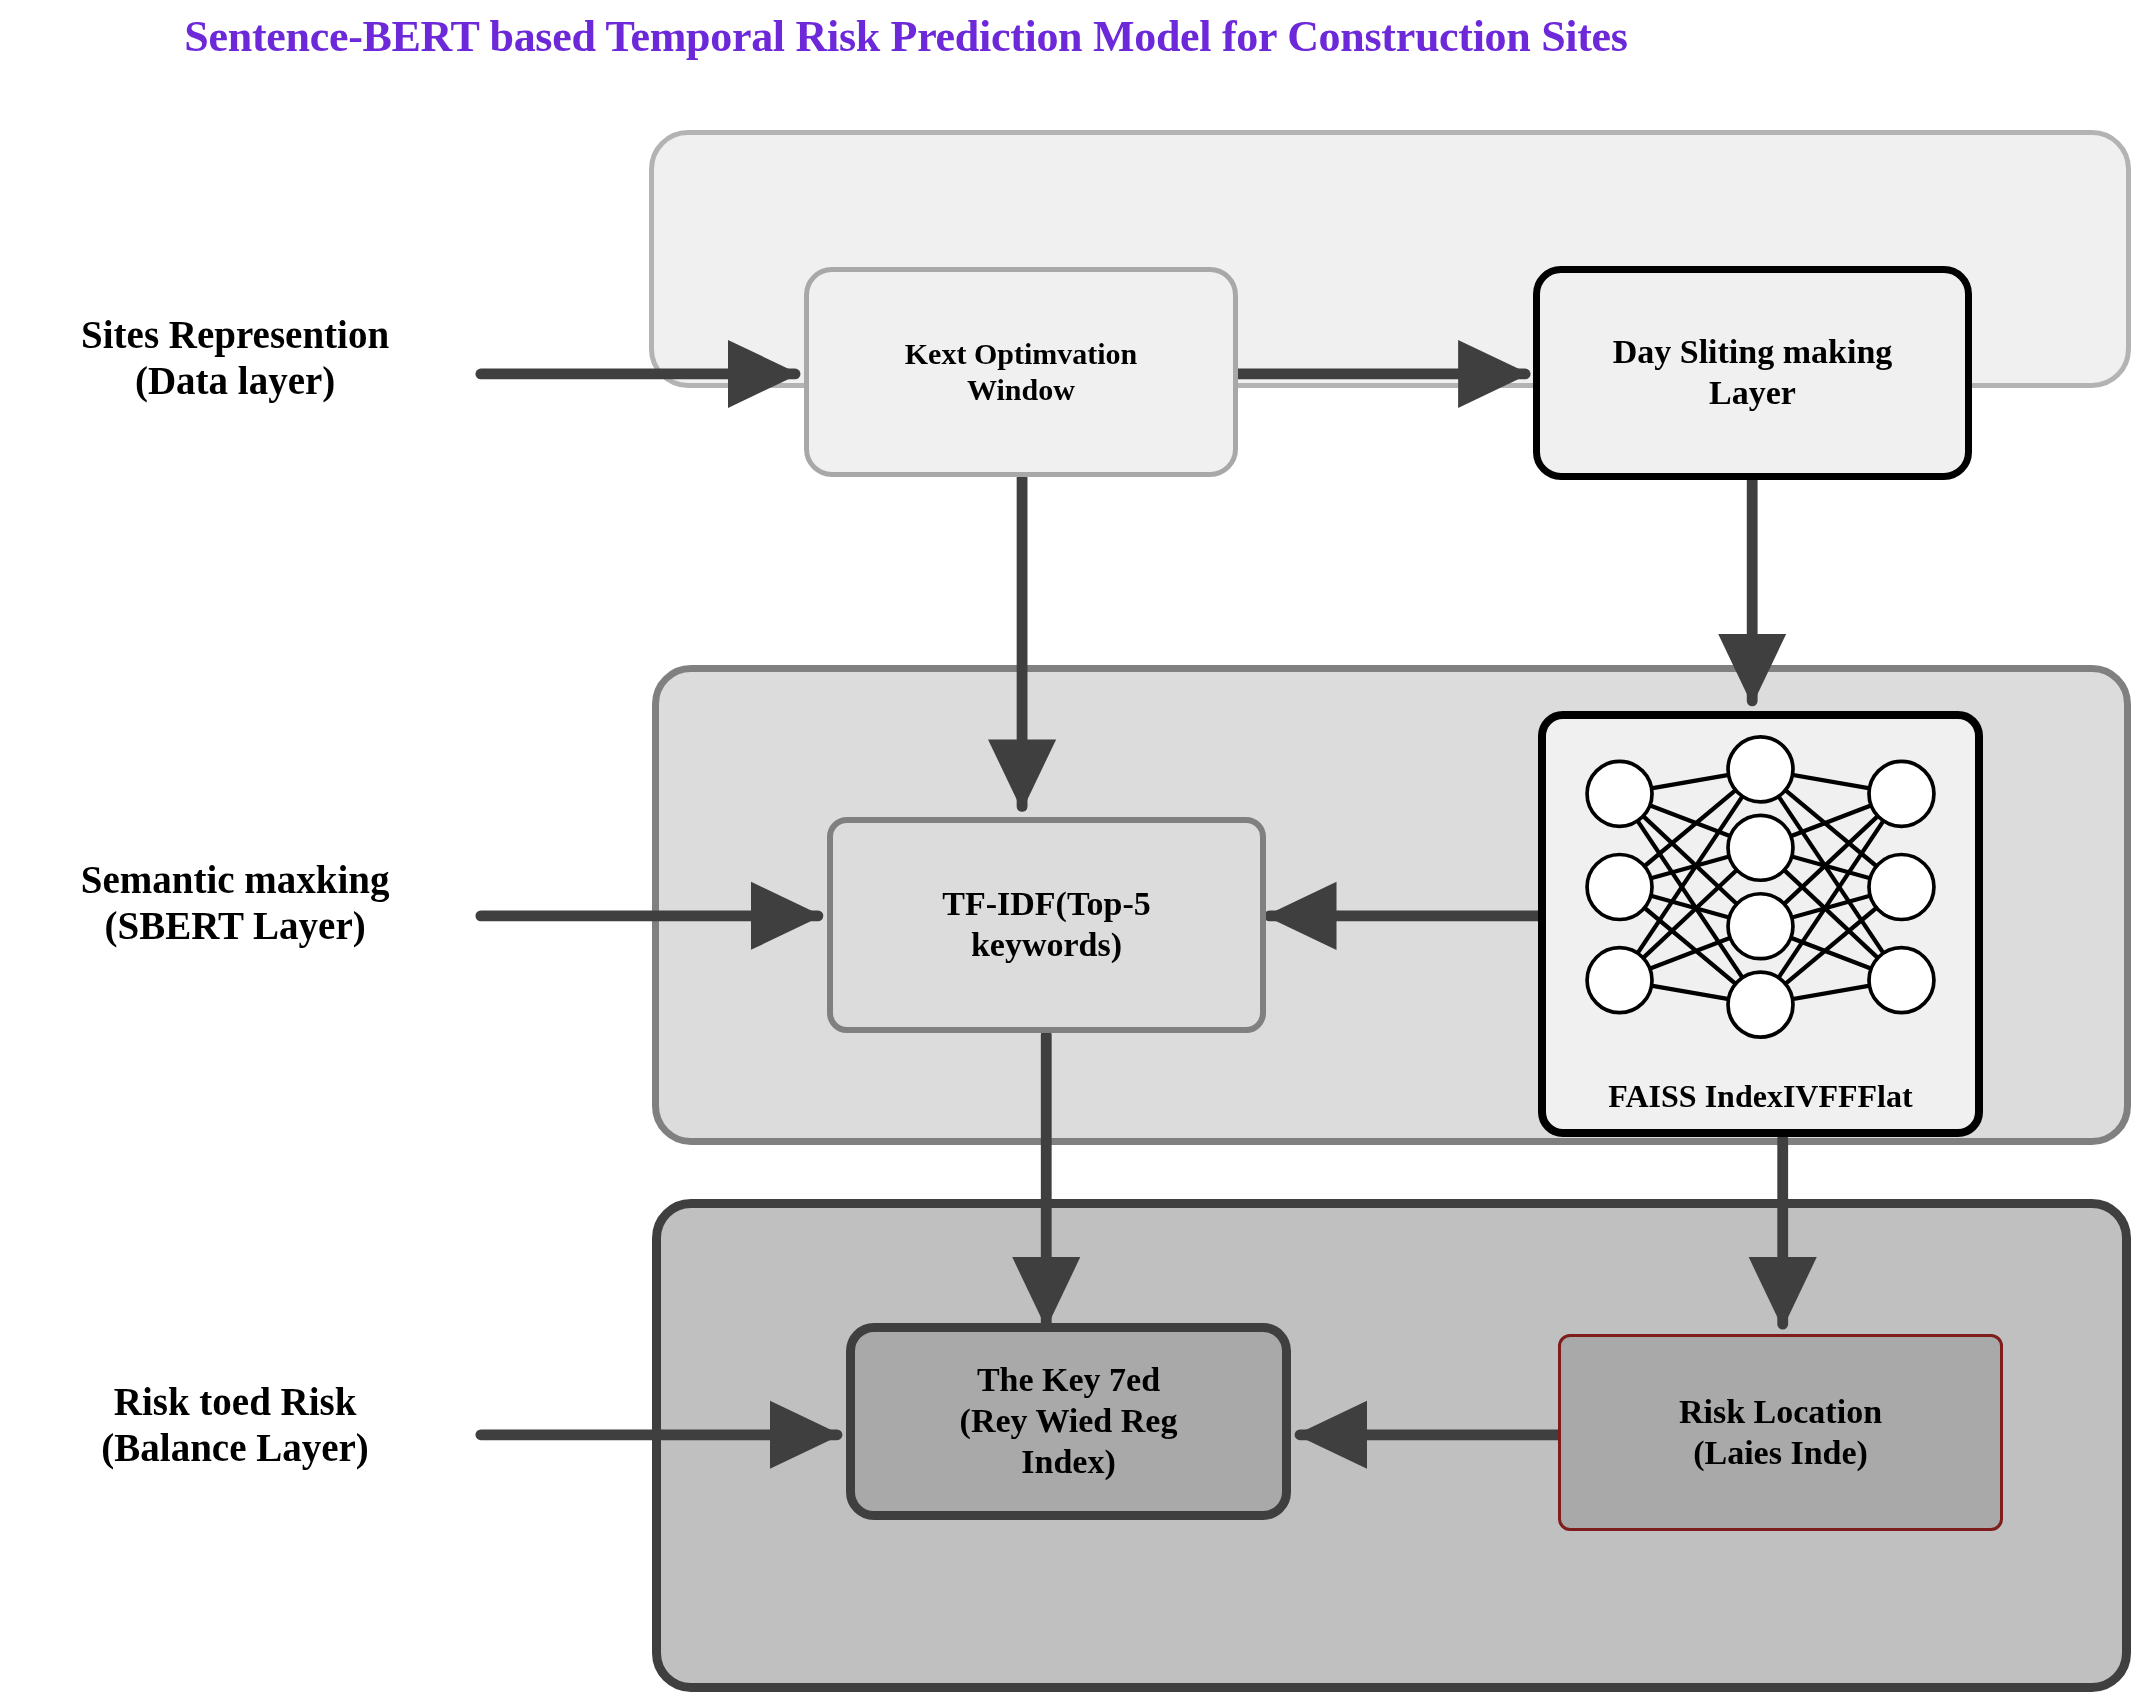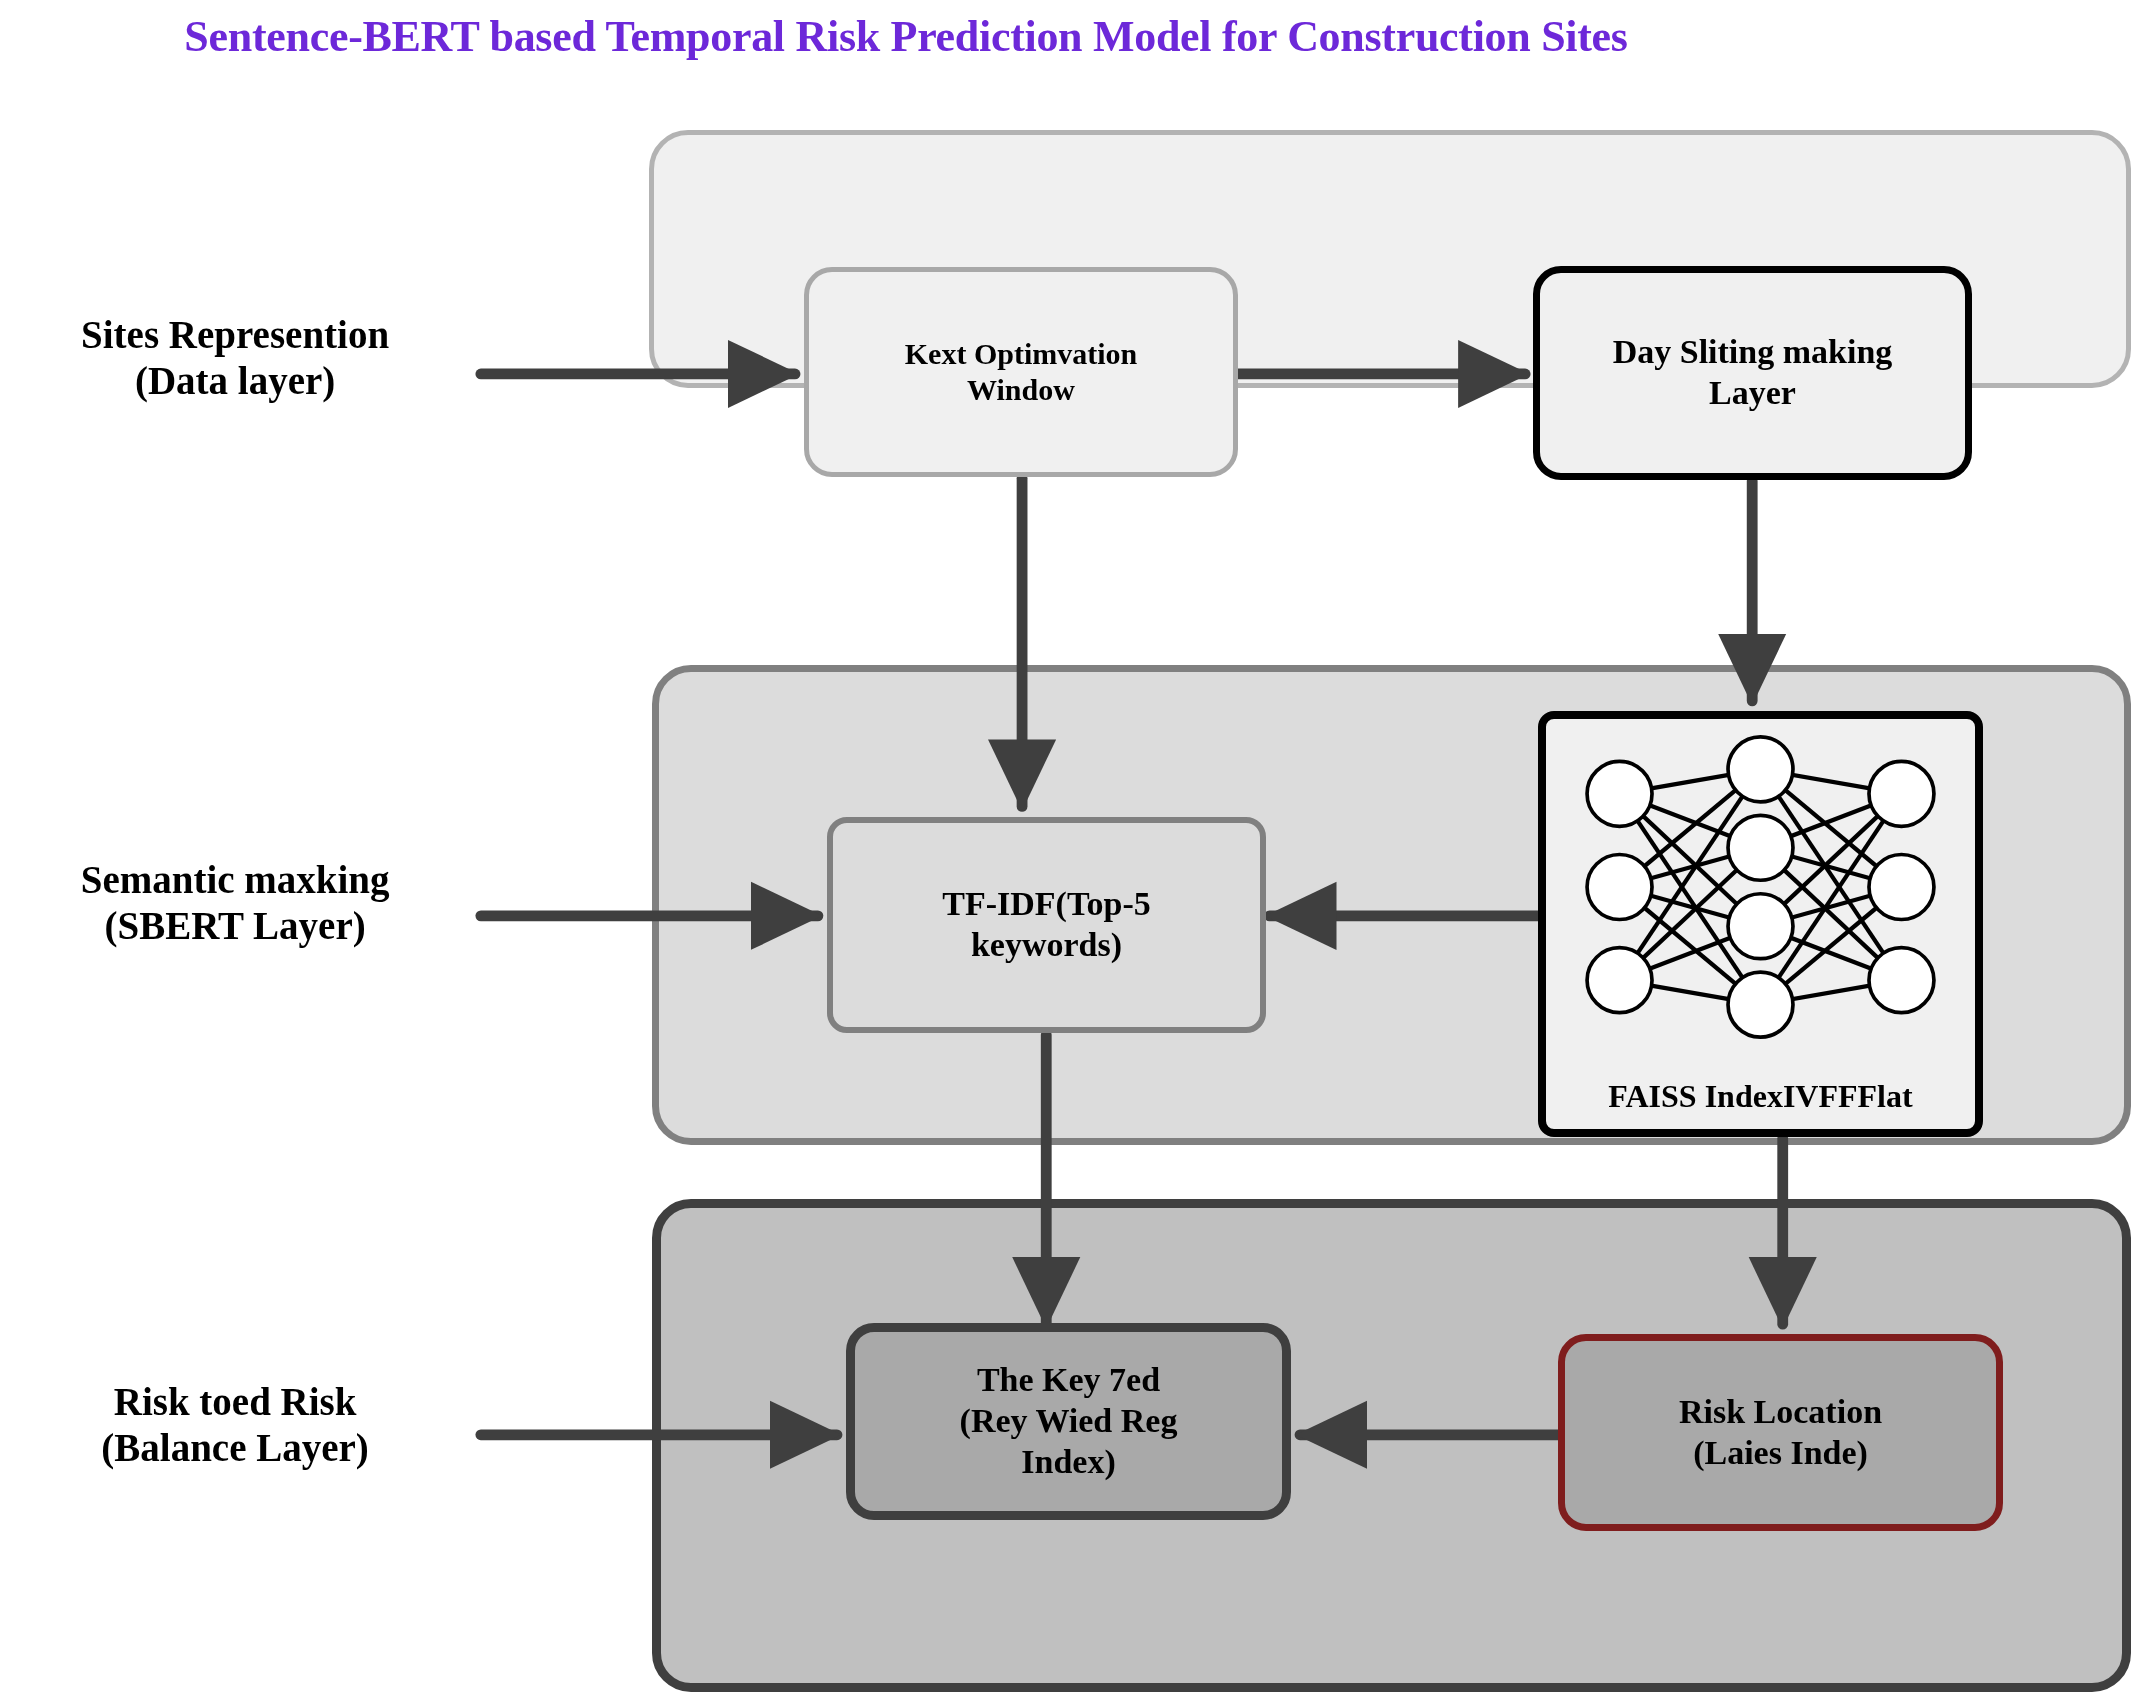--- a/index.html
+++ b/index.html
@@ -58,38 +58,38 @@
     font-size:34px;
     text-align:center;
   }
   #node-tfidf{
     left:827px;top:817px;width:439px;height:216px;
     background:#dcdcdc;border:6.4px solid #808080;border-radius:20px;
     font-size:34px;
   }
   #node-faiss{
     left:1538px;top:711px;width:445px;height:426px;
-    background:#f0f0f0;border:8.3px solid #000000;border-radius:16px;
+    background:#f0f0f0;border:8.3px solid #000000;border-radius:25px;
     display:block;
   }
   #node-faiss .nn-wrap{
     position:absolute;left:0;top:9px;width:100%;height:318px;
   }
   #node-faiss .faiss-caption{
     position:absolute;left:0;bottom:14px;width:100%;
     text-align:center;font-size:32px;font-weight:bold;color:#000;
   }
   #node-key7ed{
     left:846px;top:1323px;width:445px;height:197px;
     background:#a9a9a9;border:9px solid #3f3f3f;border-radius:28px;
     font-size:34px;
   }
   #node-risloc{
     left:1558px;top:1334px;width:445px;height:197px;
-    background:#a9a9a9;border:7px solid #7f1d1d;border-radius:28px;
+    background:#a9a9a9;border:3px solid #7f1d1d;border-radius:12px;
     font-size:34px;
   }
 
   
   #wires{position:absolute;left:0;top:0;width:2151px;height:1707px;
          pointer-events:none;}
 </style>
 </head>
 <body>
 

